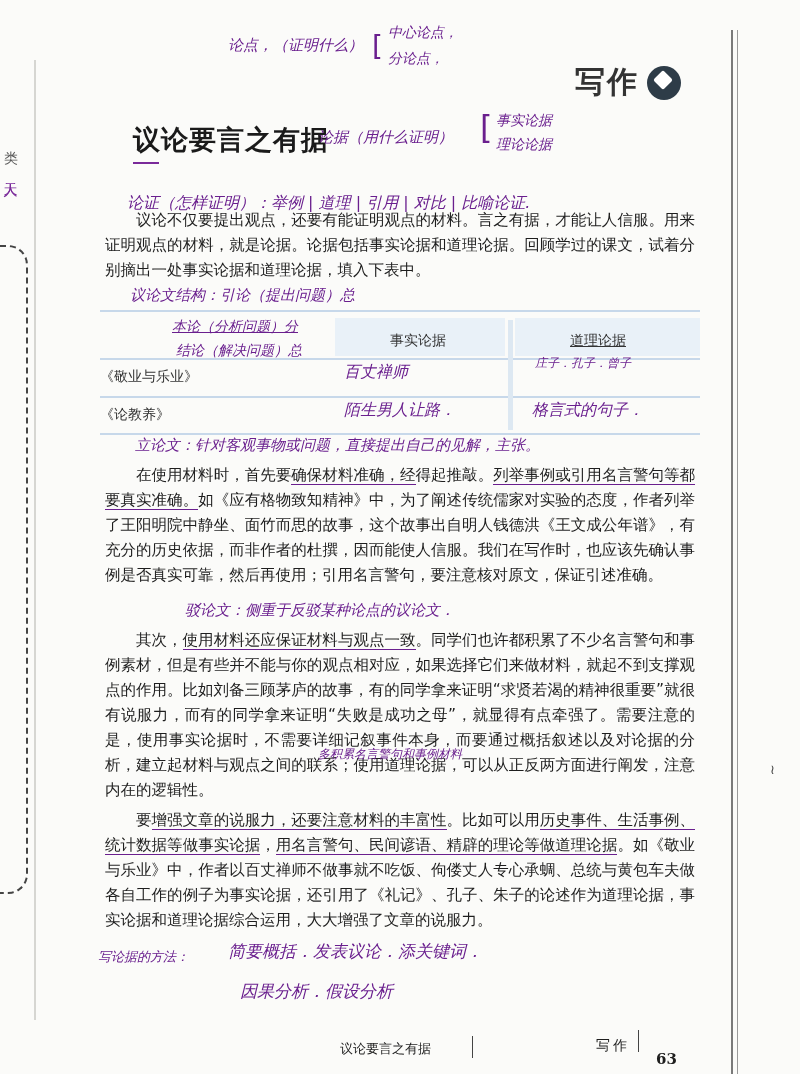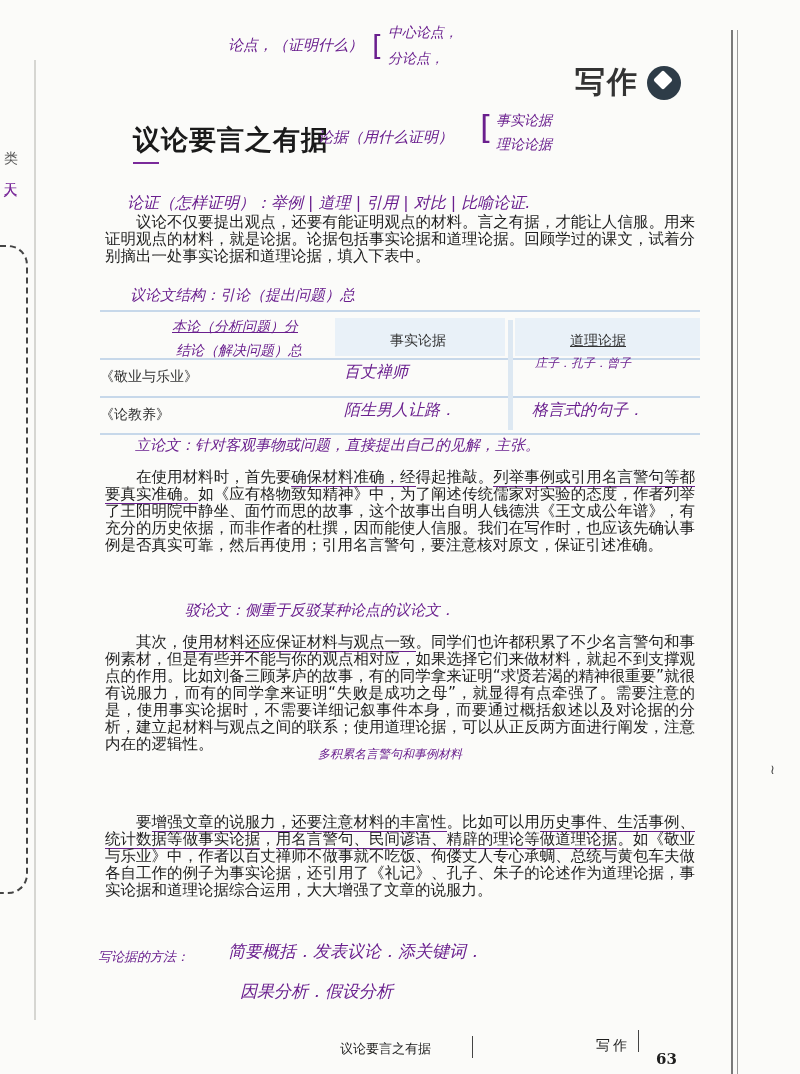--- a/index.html
+++ b/index.html
@@ -12,21 +12,21 @@
   .right-rule{position:absolute;left:731px;top:30px;width:2px;height:1044px;background:#7a7a7a;}
   .right-rule2{position:absolute;left:737px;top:30px;width:1px;height:1044px;background:#9a9a9a;}
   .right-scribble{position:absolute;left:770px;top:762px;font-size:13px;color:#444;}
   .hw{font-family:"DejaVu Sans",sans-serif;color:#6a1f8e;font-style:italic;position:absolute;white-space:nowrap;}
   .section-label{position:absolute;left:575px;top:62px;display:flex;align-items:center;gap:8px;}
   .section-label .txt{font-size:30px;font-weight:bold;color:#333;letter-spacing:2px;font-family:"DejaVu Sans",sans-serif;}
   .section-label .icon{width:34px;height:34px;border-radius:50%;background:#2e3c48;position:relative;}
   .section-label .icon::after{content:"";position:absolute;left:9px;top:7px;width:14px;height:14px;background:#fff;transform:rotate(45deg);border-radius:2px;}
   .title{position:absolute;left:133px;top:122px;font-size:27px;font-weight:bold;font-family:"DejaVu Sans",sans-serif;color:#1a1a1a;letter-spacing:1px;}
   .title-underline{position:absolute;left:133px;top:162px;width:26px;height:2px;background:#7a2a9a;}
-  .para{position:absolute;left:105px;width:590px;font-size:15.5px;line-height:17px;text-indent:2em;text-align:justify;font-family:"DejaVu Sans",sans-serif;margin-top:6px;}
+  .para{position:absolute;left:105px;width:590px;font-size:15.5px;line-height:25px;text-indent:2em;text-align:justify;font-family:"DejaVu Sans",sans-serif;}
   .u{border-bottom:1.5px solid #6a1f8e;}
   .table{position:absolute;left:100px;top:310px;width:600px;height:125px;}
   .table .band{position:absolute;left:0;width:600px;height:2px;background:#c7d8ea;}
   .th{position:absolute;top:22px;font-size:14px;color:#333;font-family:"DejaVu Serif",serif;}
   .th.c1{left:290px;} .th.c2{left:470px;text-decoration:underline;}
   .cellbg{position:absolute;background:#e9f1f8;}
   .rowhead{position:absolute;left:0;font-size:14px;color:#333;font-family:"DejaVu Serif",serif;}
   .vsep{position:absolute;left:408px;top:10px;width:5px;height:110px;background:#dde8f2;}
   .footer-left{position:absolute;left:340px;top:1040px;font-size:13px;font-family:"DejaVu Sans",sans-serif;}
   .footer-bar1{position:absolute;left:472px;top:1036px;width:1px;height:22px;background:#444;}

